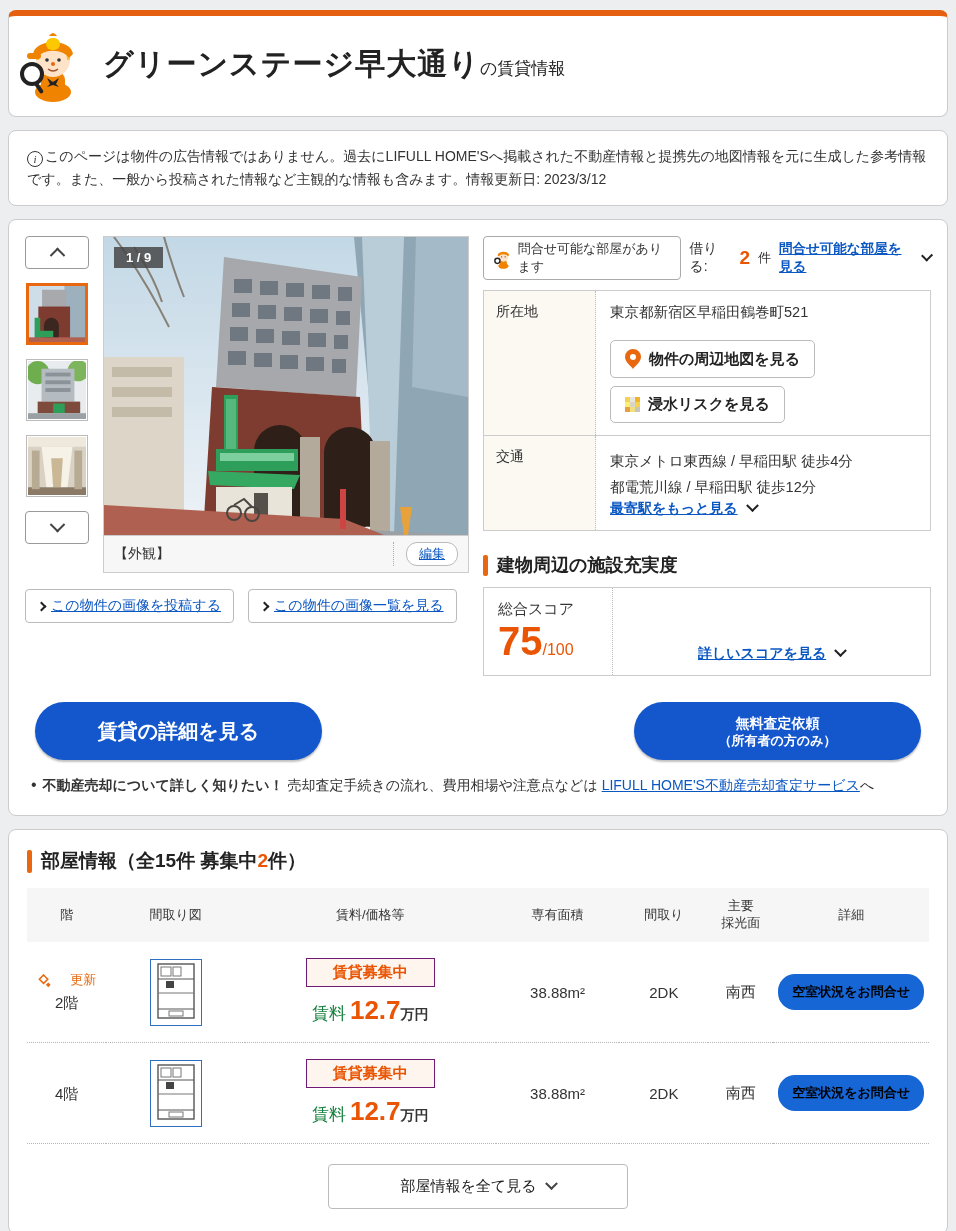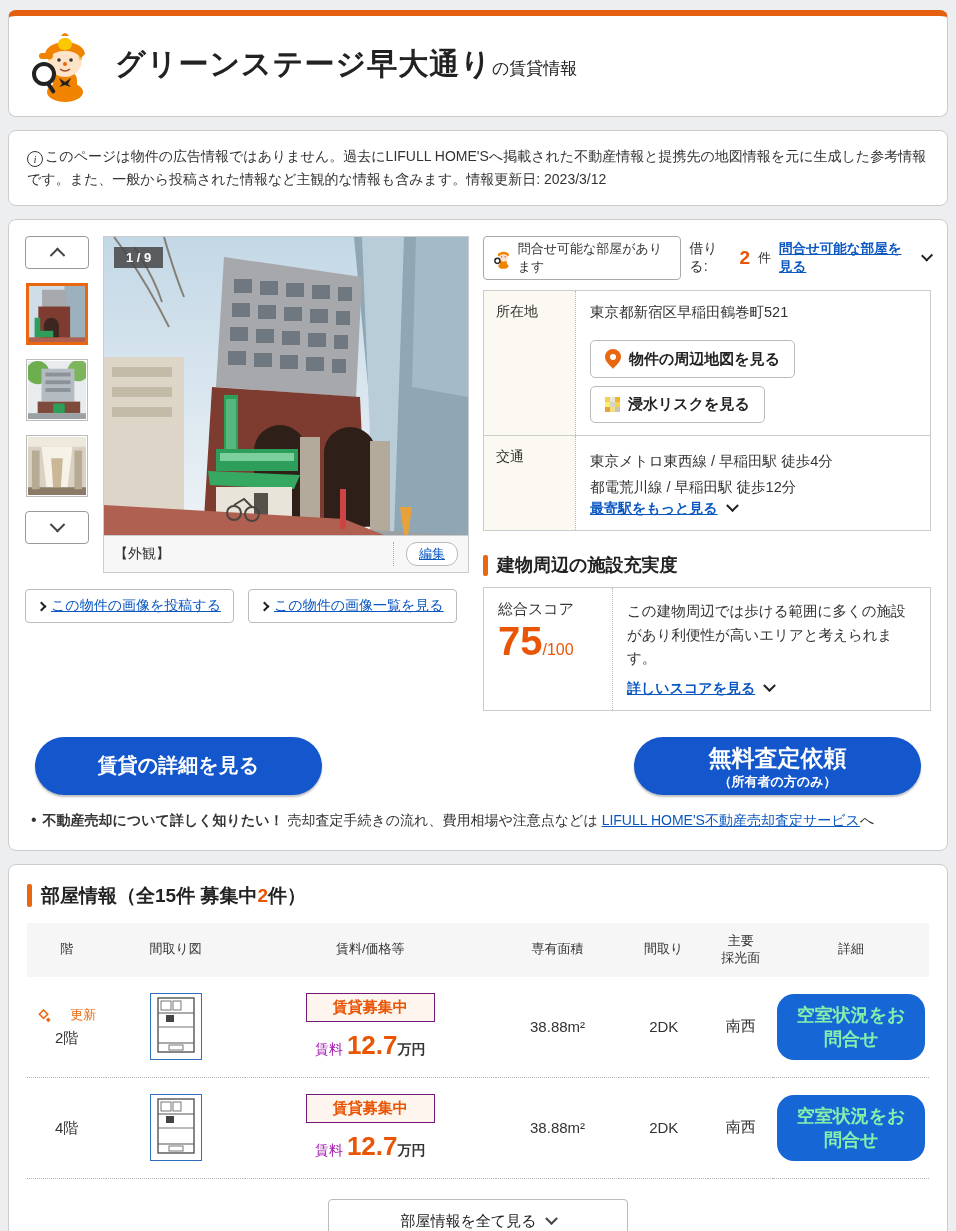--- a/index.html
+++ b/index.html
@@ -13,21 +13,21 @@
   .page { width: 956px; padding: 10px 8px 14px; }
   .card {
     background: #fff;
     border: 1px solid #ccc;
     border-radius: 8px;
     margin-bottom: 13px;
   }
   
   .header-card {
     border-top: 6px solid #e45f10;
-    padding: 10px 16px 14px;
+    padding: 10px 4px 14px;
     display: flex; align-items: center;
   }
   .title-row { display: flex; align-items: baseline; margin-left: 14px; }
   .page-title { font-size: 30px; font-weight: bold; color: #222; letter-spacing: 1px; }
   .page-title-suffix { font-size: 17px; font-weight: normal; color: #222; }
   
   .notice-card { padding: 14px 18px; font-size: 14px; line-height: 1.65; color: #333; }
   .info-ic {
     display: inline-block; width: 16px; height: 16px; line-height: 14px;
     border: 1.5px solid #333; border-radius: 50%; text-align: center;
@@ -80,21 +80,21 @@
   .inquiry-badge {
     display: flex; align-items: center; gap: 4px; border: 1px solid #aaa; border-radius: 4px;
     background: #fff; padding: 3px 8px; font-size: 13px; color: #333;
   }
   .borrow-label { font-size: 14px; color: #333; }
   .borrow-count { color: #e95504; font-size: 19px; font-weight: bold; }
   .borrow-unit { font-size: 13px; }
   .inquiry-link { font-size: 13.5px; font-weight: bold; }
   .prop-table { width: 100%; border: 1px solid #ccc; margin-top: 10px; border-collapse: collapse; }
   .prop-table th {
-    width: 92px; background: #fbf9f1; font-weight: normal; text-align: left;
+    width: 112px; background: #fbf9f1; font-weight: normal; text-align: left;
     vertical-align: top; padding: 12px 12px; font-size: 14px; color: #333;
     border-bottom: 1px solid #ccc; border-right: 1px dotted #bbb;
   }
   .prop-table td { padding: 12px 14px; font-size: 14.5px; border-bottom: 1px solid #ccc; vertical-align: top; }
   .addr-line { margin-bottom: 10px; }
   .mini-btn {
     display: flex; align-items: center; gap: 8px; border: 1px solid #bbb; border-radius: 5px;
     background: #fff; padding: 8px 14px; font-size: 15px; font-weight: bold; color: #222;
     cursor: pointer; margin-top: 8px;
   }
@@ -105,21 +105,21 @@
   .section-title { display: flex; align-items: center; margin: 22px 0 10px; }
   .accent-bar { width: 5px; height: 21px; background: #e8670f; border-radius: 2px; margin-right: 9px; }
   .section-title-text { font-size: 18px; font-weight: bold; color: #222; }
   .score-box { border: 1px solid #ccc; display: flex; }
   .score-left { width: 128px; padding: 12px 14px; }
   .score-label { font-size: 15px; color: #333; }
   .score-value { color: #e95504; font-weight: bold; font-size: 40px; line-height: 1.1; }
   .score-max { color: #e95504; font-size: 16px; font-weight: normal; }
   .score-right { flex: 1; border-left: 1px dotted #bbb; padding: 12px 14px; display: flex; flex-direction: column; }
   .score-desc { font-size: 14.5px; line-height: 1.6; }
-  .score-link-row { margin-top: auto; text-align: left; font-size: 14px; font-weight: bold; padding-top: 10px; }
+  .score-link-row { margin-top: auto; text-align: center; font-size: 14px; font-weight: bold; padding-top: 10px; }
   
   .cta-row { display: flex; justify-content: space-between; margin-top: 26px; padding: 0 10px; }
   .cta-btn {
     width: 287px; height: 58px; border: none; border-radius: 29px; cursor: pointer;
     color: #fff; font-weight: bold; font-size: 20px; font-family: inherit;
     display: flex; flex-direction: column; align-items: center; justify-content: center;
     box-shadow: 0 2px 2px rgba(0,0,0,.25);
   }
   .cta-blue { background: #1457cd; }
   .cta-green { background: #6da321; }
@@ -141,25 +141,25 @@
   .col-floor { width: 80px; } .col-plan { width: 140px; } .col-price { width: 255px; }
   .col-area { width: 125px; } .col-layout { width: 90px; } .col-facing { width: 66px; } .col-detail { width: 158px; }
   .update-mark { color: #e8670f; font-size: 13px; display: inline-flex; align-items: flex-end; gap: 18px; }
   .floor-text { font-size: 15px; margin-top: 2px; }
   .plan-thumb { display: inline-block; border: 1px solid #2f6fc1; background: #fff; padding: 3px 6px; }
   .status-badge {
     display: inline-block; border: 1px solid #701a75; background: #fef6ee; color: #e95504;
     font-size: 15px; font-weight: bold; padding: 4px 26px;
   }
   .rent-line { margin-top: 8px; }
-  .rent-label { font-size: 14px; color: #a21caf; margin-right: 4px; }
+  .rent-label { font-size: 17px; color: #15803d; margin-right: 4px; }
   .rent-value { color: #e95504; font-size: 26px; font-weight: bold; }
   .rent-unit { font-size: 14px; font-weight: bold; }
   .detail-pill {
-    border: none; background: #1766d6; color: #86efac; font-weight: bold; font-size: 18px;
+    border: none; background: #1766d6; color: #000000; font-weight: bold; font-size: 13px;
     border-radius: 17px; padding: 9px 14px; cursor: pointer; font-family: inherit;
   }
   .show-all-btn {
     display: flex; align-items: center; justify-content: center; gap: 10px;
     width: 300px; margin: 20px auto 24px; padding: 12px 0; background: #fff;
     border: 1px solid #bbb; border-radius: 4px; font-size: 15px; color: #222;
     cursor: pointer; font-family: inherit;
   }
   .spark { flex: 0 0 auto; }
 </style>
@@ -400,36 +400,35 @@
         <div class="section-title">
           <span class="accent-bar"></span>
           <span class="section-title-text">建物周辺の施設充実度</span>
         </div>
         <div class="score-box">
           <div class="score-left">
             <div class="score-label">総合スコア</div>
             <div><span class="score-value">75</span><span class="score-max">/100</span></div>
           </div>
           <div class="score-right">
-            <div class="score-desc">この建物周辺では歩ける範囲に多くの施設があり利便性が高いエリアと考えられます。</div>
             <div class="score-link-row">
               <span class="link-blue">詳しいスコアを見る</span>
               <span class="chev down blue" style="border-width:2.5px; width:9px; height:9px; margin-left:6px;"></span>
             </div>
           </div>
         </div>
       </div>
     </div>
 
     <div class="cta-row">
       <button class="cta-btn cta-blue">
           <span>賃貸の詳細を見る</span>
         </button>
       <button class="cta-btn cta-blue">
-        <span style="font-size:23px">無料査定依頼</span>
+        <span style="font-size:14px">無料査定依頼</span>
         <span class="cta-sub">（所有者の方のみ）</span>
       </button>
     </div>
 
     <div class="sell-note">
       <span class="bullet">•</span>
       <span>
         <b>不動産売却について詳しく知りたい！</b>
         <span>売却査定手続きの流れ、費用相場や注意点などは</span>
         <span class="link-blue">LIFULL HOME'S不動産売却査定サービス</span><span>へ</span>

